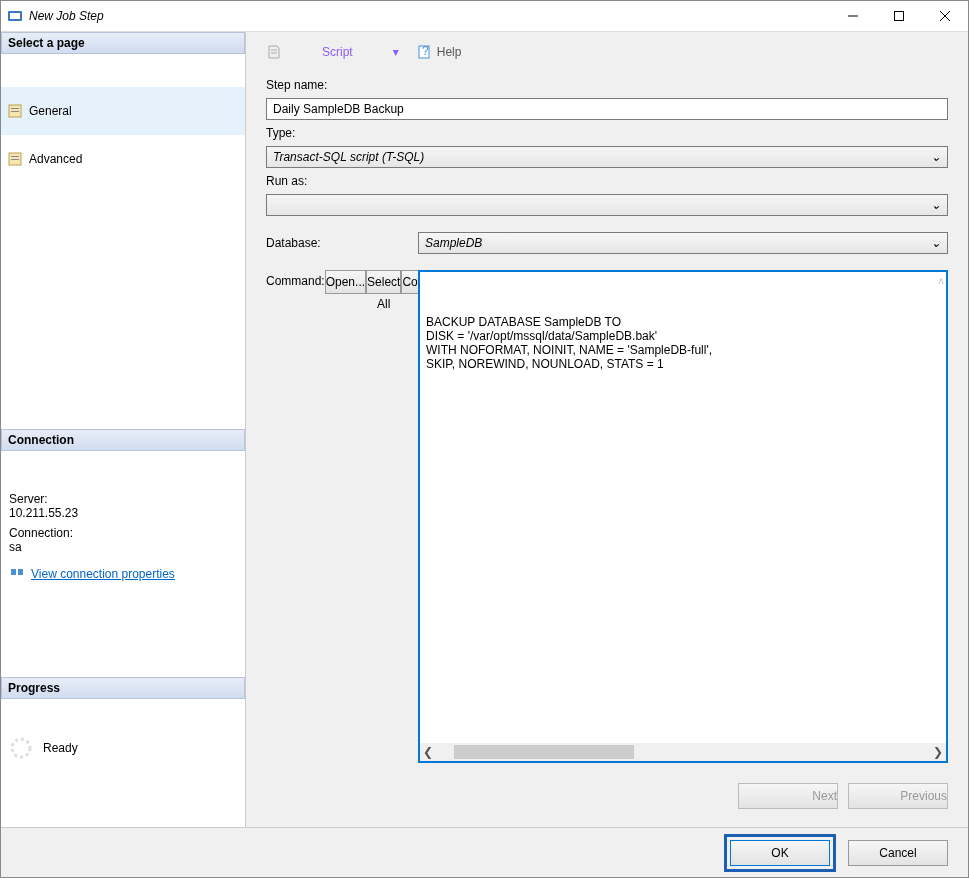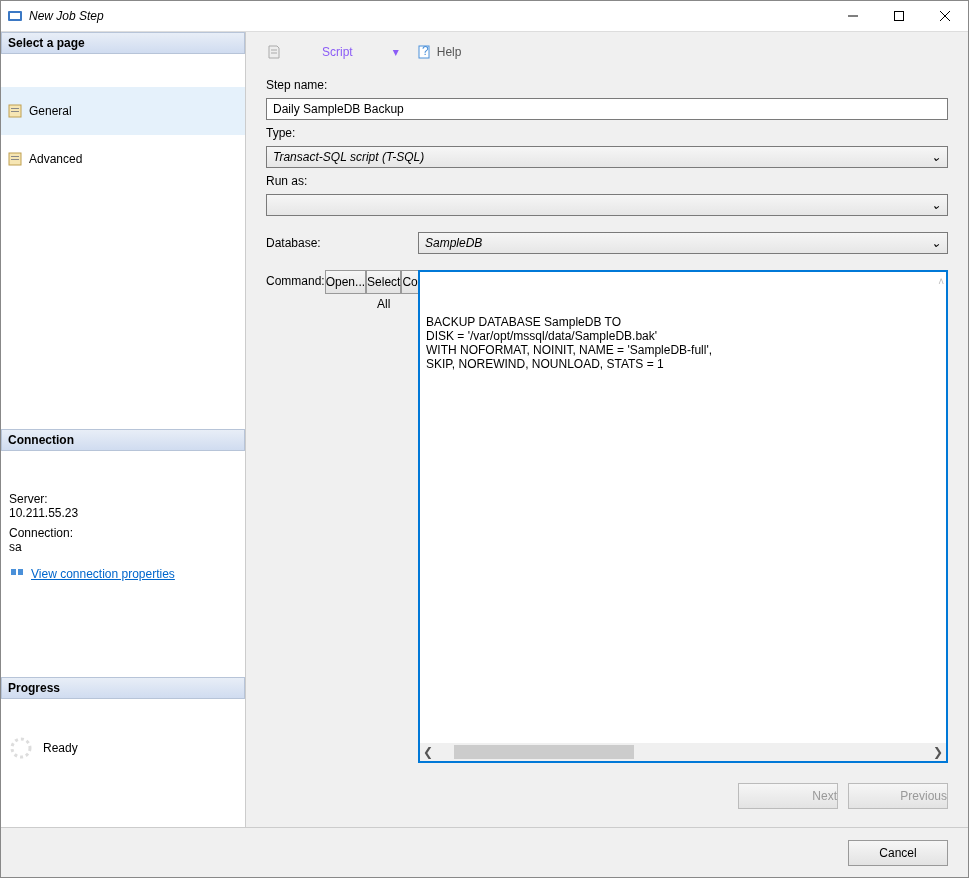--- a/index.html
+++ b/index.html
@@ -227,14 +227,17 @@
 
       <div class="nav-row">
         <div class="nav-btn">Next</div>
         <div class="nav-btn">Previous</div>
       </div>
     </div>
   </div>
 </div>
 
 <div class="footer">
+  <div class="ok-wrap">
+    <div class="footer-btn">OK</div>
+  </div>
   <div class="footer-btn">Cancel</div>
 </div>
 
 </body></html>

